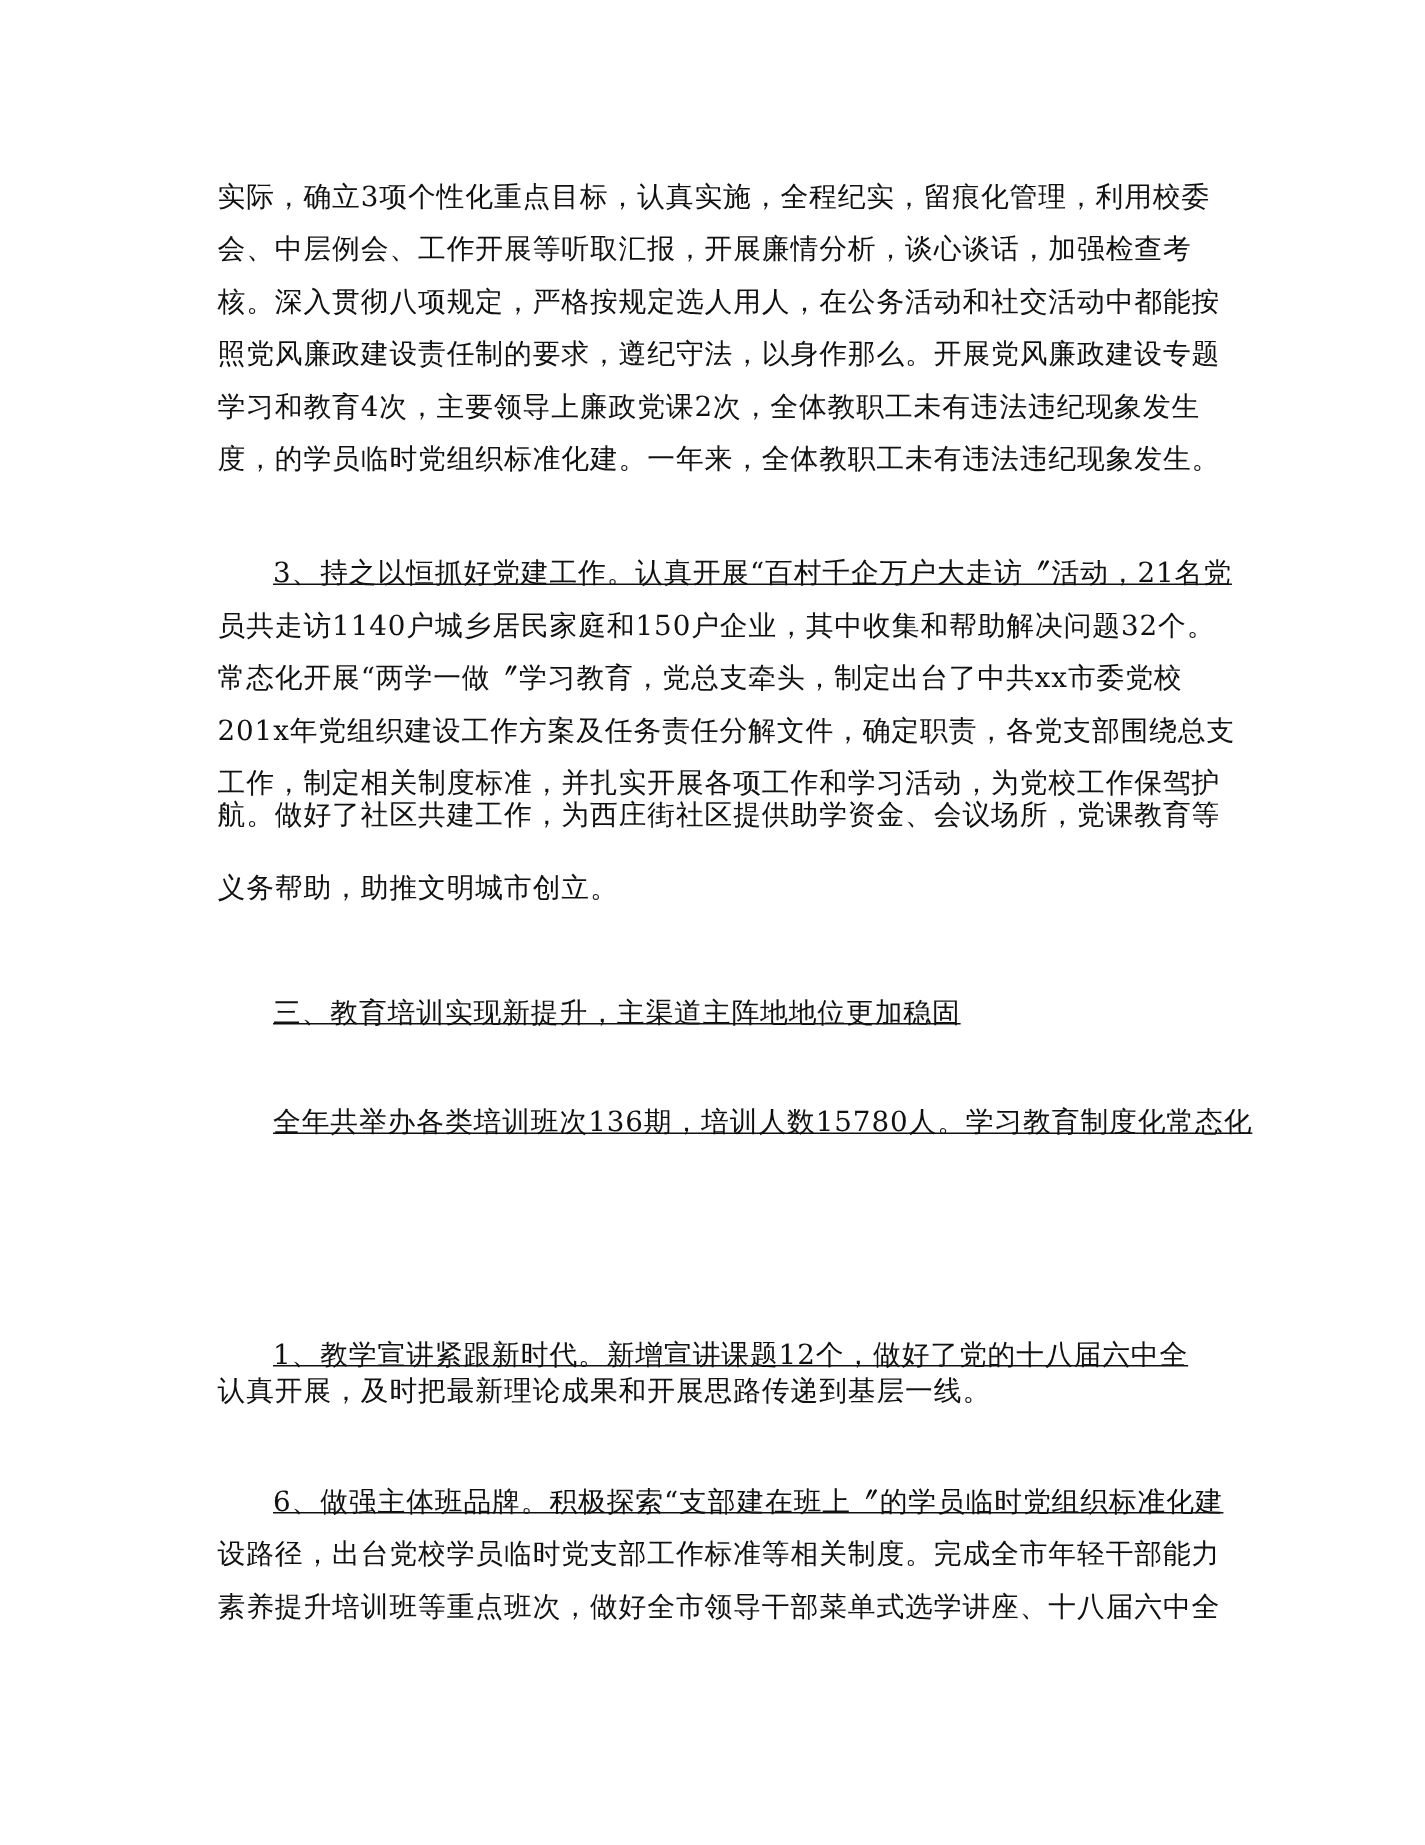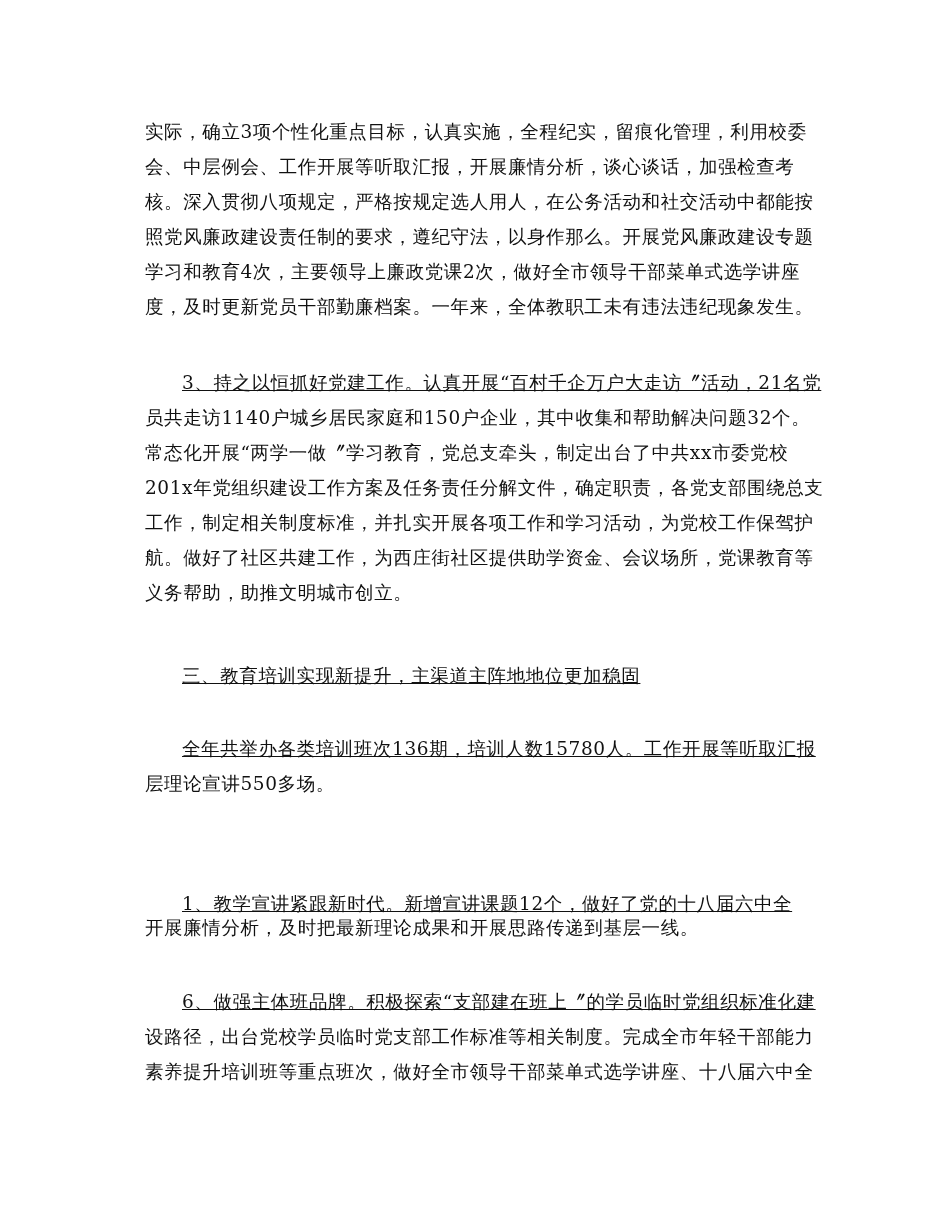--- a/index.html
+++ b/index.html
@@ -38,36 +38,35 @@
   </style>
 </head>
 <body>
 
 <div class="page">
 
   <div class="line" style="top:120px">实际，确立3项个性化重点目标，认真实施，全程纪实，留痕化管理，利用校委</div>
   <div class="line" style="top:155px">会、中层例会、工作开展等听取汇报，开展廉情分析，谈心谈话，加强检查考</div>
   <div class="line" style="top:190px">核。深入贯彻八项规定，严格按规定选人用人，在公务活动和社交活动中都能按</div>
   <div class="line" style="top:225px">照党风廉政建设责任制的要求，遵纪守法，以身作那么。开展党风廉政建设专题</div>
-  <div class="line" style="top:260px">学习和教育4次，主要领导上廉政党课2次，做好全市领导干部菜单式选学讲座</div>
-  <div class="line" style="top:295px">度，及时更新党员干部勤廉档案。一年来，全体教职工未有违法违纪现象发生。</div>
+  <div class="line" style="top:260px">学习和教育4次，主要领导上廉政党课2次，全体教职工未有违法违纪现象发生</div>
+  <div class="line" style="top:295px">度，的学员临时党组织标准化建。一年来，全体教职工未有违法违纪现象发生。</div>
 
   <div class="line indent" style="top:371px">3、持之以恒抓好党建工作。认真开展“百村千企万户大走访〞活动，21名党</div>
   <div class="line" style="top:406px">员共走访1140户城乡居民家庭和150户企业，其中收集和帮助解决问题32个。</div>
   <div class="line" style="top:441px">常态化开展“两学一做〞学习教育，党总支牵头，制定出台了中共xx市委党校</div>
   <div class="line" style="top:476px">201x年党组织建设工作方案及任务责任分解文件，确定职责，各党支部围绕总支</div>
   <div class="line" style="top:511px">工作，制定相关制度标准，并扎实开展各项工作和学习活动，为党校工作保驾护</div>
-  <div class="line" style="top:546px">航。做好了社区共建工作，为西庄街社区提供助学资金、会议场所，党课教育等</div>
+  <div class="line" style="top:532px">航。做好了社区共建工作，为西庄街社区提供助学资金、会议场所，党课教育等</div>
   <div class="line indent" style="top:664px">三、教育培训实现新提升，主渠道主阵地地位更加稳固</div>
 
   <div class="line" style="top:581px">义务帮助，助推文明城市创立。</div>
 
-  <div class="line indent" style="top:737px">全年共举办各类培训班次136期，培训人数15780人。工作开展等听取汇报</div>
-  <div class="line" style="top:772px">层理论宣讲550多场。</div>
+  <div class="line indent" style="top:737px">全年共举办各类培训班次136期，培训人数15780人。学习教育制度化常态化</div>
 
   <div class="line indent" style="top:892px">1、教学宣讲紧跟新时代。新增宣讲课题12个，做好了党的十八届六中全</div>
-  <div class="line" style="top:916px">开展廉情分析，及时把最新理论成果和开展思路传递到基层一线。</div>
+  <div class="line" style="top:916px">认真开展，及时把最新理论成果和开展思路传递到基层一线。</div>
 
   <div class="line indent" style="top:990px">6、做强主体班品牌。积极探索“支部建在班上〞的学员临时党组织标准化建</div>
   <div class="line" style="top:1025px">设路径，出台党校学员临时党支部工作标准等相关制度。完成全市年轻干部能力</div>
   <div class="line" style="top:1060px">素养提升培训班等重点班次，做好全市领导干部菜单式选学讲座、十八届六中全</div>
 
 </div>
 
 </body></html>

